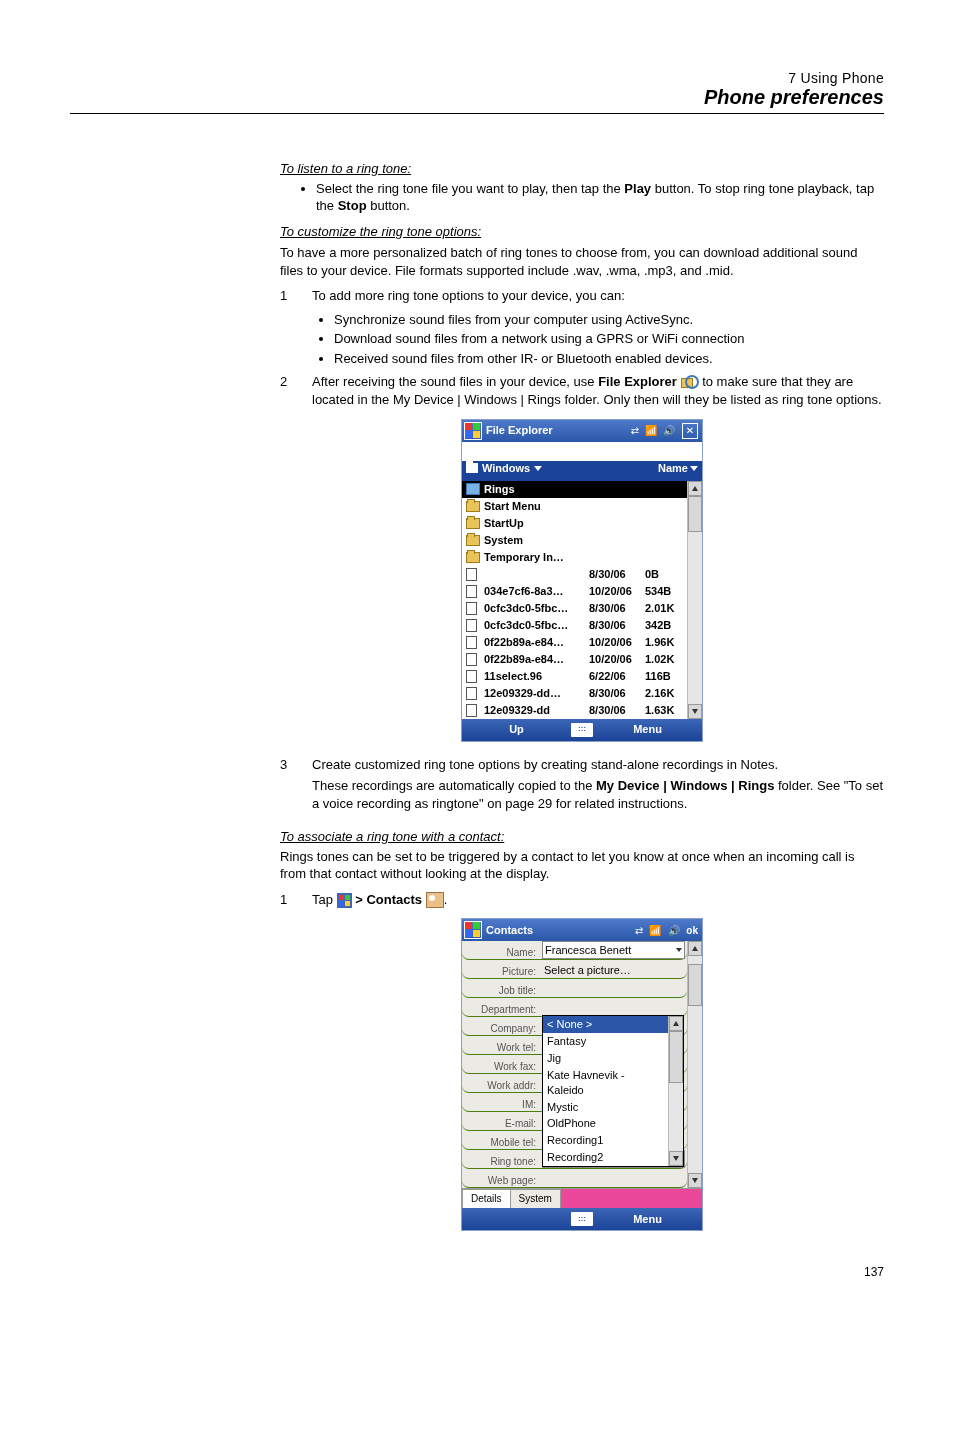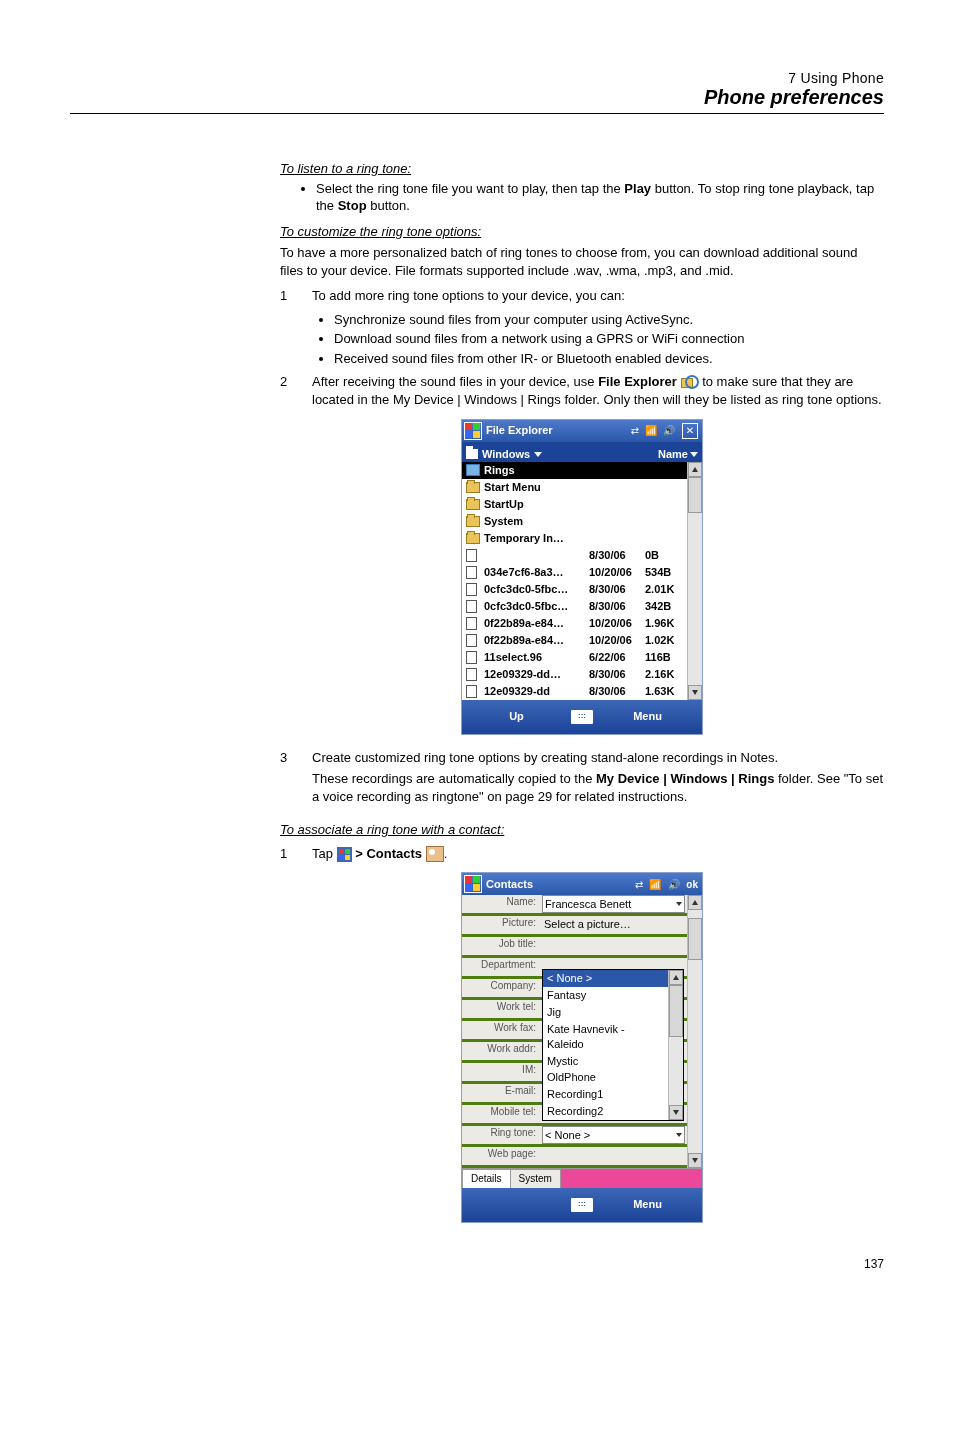--- a/index.html
+++ b/index.html
@@ -77,26 +77,27 @@
     border: 1px solid #fff;
     margin-right: 2px;
   }
   .wm-title { font-weight: bold; padding-left: 2px; flex: 1; }
   .wm-tray { display: flex; align-items: center; gap: 6px; padding-right: 2px; }
   .wm-tray span { font-size: 10px; }
   .wm-close { border: 1px solid #fff; width: 14px; height: 14px; display:flex; align-items:center; justify-content:center; font-size:10px; }
   .wm-okbtn { font-weight: bold; font-size: 11px; }
   .wm-subbar {
     display: flex;
-    align-items: flex-end;
+    align-items: flex-start;
     background: #1b4398;
     color: #fff;
     height: 20px;
     padding: 0 4px;
     font-weight: bold;
+    margin-top: 19px;
   }
   .wm-subbar .left { display:flex; align-items:center; gap:4px; flex:1; }
   .wm-subbar .right { display:flex; align-items:center; gap:2px; }
   .wm-folder-icon { width:12px; height:10px; background:#fff; display:inline-block; position:relative; }
   .wm-folder-icon::before { content:''; position:absolute; top:-3px; left:0; width:7px; height:3px; background:#fff; }
   .caret-down { display:inline-block; width:0; height:0; border-left:4px solid transparent; border-right:4px solid transparent; border-top:5px solid #fff; }
   .fe-body { background:#fff; }
   .fe-row {
     display:flex;
     align-items:center;
@@ -116,27 +117,27 @@
   .rings-ic { width:12px; height:10px; background:#7ab2e6; border:1px solid #3a7ab8; }
   .file-ic { width:9px; height:11px; background:#fff; border:1px solid #555; position:relative; }
   .fe-scroll { display:flex; }
   .fe-content { flex:1; }
   .fe-sbar { width:14px; background:#e6e6e6; border-left:1px solid #bbb; display:flex; flex-direction:column; }
   .sbtn { height:13px; background:#d8d8d8; border:1px solid #999; display:flex; align-items:center; justify-content:center; }
   .strack { flex:1; position:relative; }
   .thumb { position:absolute; left:0; right:0; top:0; height:34px; background:#d8d8d8; border:1px solid #999; }
   .arrow-up { width:0; height:0; border-left:3px solid transparent; border-right:3px solid transparent; border-bottom:5px solid #333; }
   .arrow-dn { width:0; height:0; border-left:3px solid transparent; border-right:3px solid transparent; border-top:5px solid #333; }
-  .wm-softbar { display:flex; background:linear-gradient(#3c66b6, #1b4398); color:#fff; height:34px; align-items:center; font-weight:bold; }
+  .wm-softbar { display:flex; background:linear-gradient(#3c66b6, #1b4398); color:#fff; height:22px; align-items:center; font-weight:bold; }
   .wm-softbar .sk { flex:1; text-align:center; }
   .kbd { width:22px; height:14px; background:#fff; color:#2a57a8; font-size:8px; display:flex; align-items:center; justify-content:center; border-radius:1px; }
 
   
   .ct-body { background:#eceae5; }
-  .ct-row { display:flex; align-items:flex-start; height:18px; border-bottom:3px solid #4d7c0f; }
+  .ct-row { display:flex; align-items:flex-end; height:18px; border-bottom:1px solid #4d7c0f;border-radius:7px; }
   .ct-label { width:74px; text-align:right; padding-right:6px; color:#555; font-size:10px; }
   .ct-field { flex:1; font-size:11px; padding:1px 2px; background:#fff; border:1px solid #888; height:14px; display:flex; align-items:center; margin-right:2px; }
   .ct-field.combo { justify-content:space-between; }
   .ct-field.plain { border:none; background:transparent; }
   .small-arrow { width:0; height:0; border-left:3px solid transparent; border-right:3px solid transparent; border-top:4px solid #333; }
   .ct-dropdown { position:absolute; left:80px; right:18px; background:#fff; border:1px solid #000; z-index:5; }
   .ct-dd-row { padding:1px 4px; font-size:11px; }
   .ct-dd-row.sel { background:#2a57a8; color:#fff; }
   .ct-dd-wrap { display:flex; }
   .ct-dd-content { flex:1; }
@@ -367,20 +368,21 @@
       <div class="num">3</div>
       <div class="txt">
         <div>Create customized ring tone options by creating stand-alone recordings in Notes.</div>
         <div style="margin-top:4px;">
           <span>These recordings are automatically copied to the </span><b>My Device | Windows | Rings</b><span> folder. See "To set a voice recording as ringtone" on page 29 for related instructions.</span>
         </div>
       </div>
     </div>
 
     <div class="u" style="margin-top:16px;">To associate a ring tone with a contact:</div>
+    <div style="margin:2px 0 8px 0;">Rings tones can be set to be triggered by a contact to let you know at once when an incoming call is from that contact without looking at the display.</div>
 
     <div class="numline">
       <div class="num">1</div>
       <div class="txt">
         <span>Tap </span><span class="start-flag-inl"></span><b> &gt; Contacts </b><span class="contacts-inl"></span><span>.</span>
       </div>
     </div>
 
     <div class="sshot-wrap">
       <div class="wm-window">

